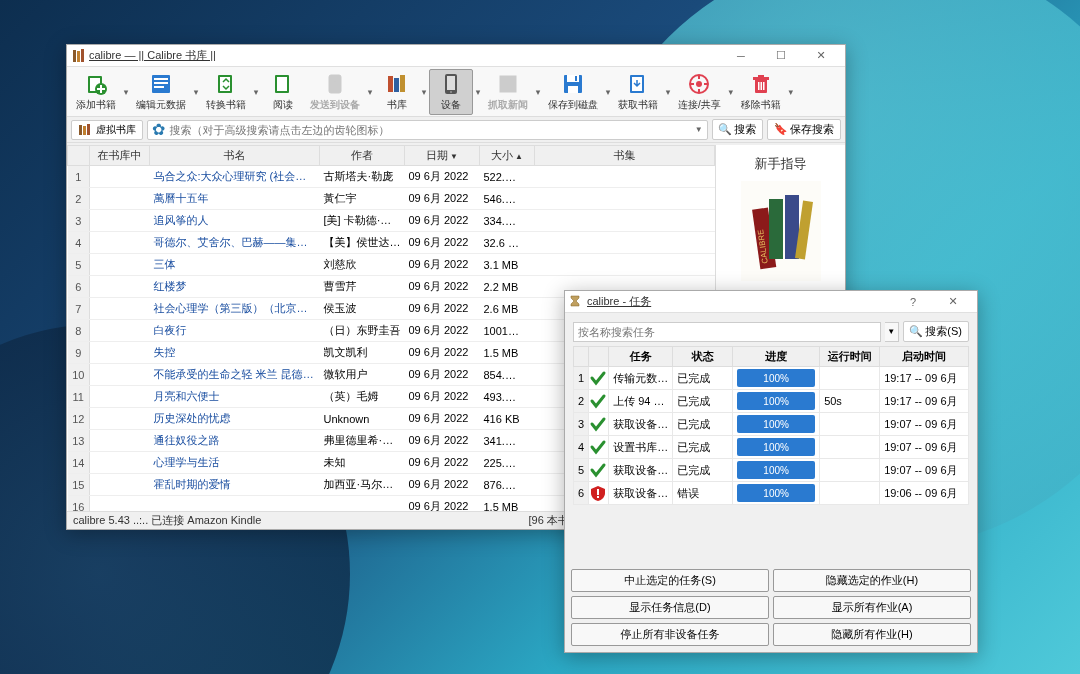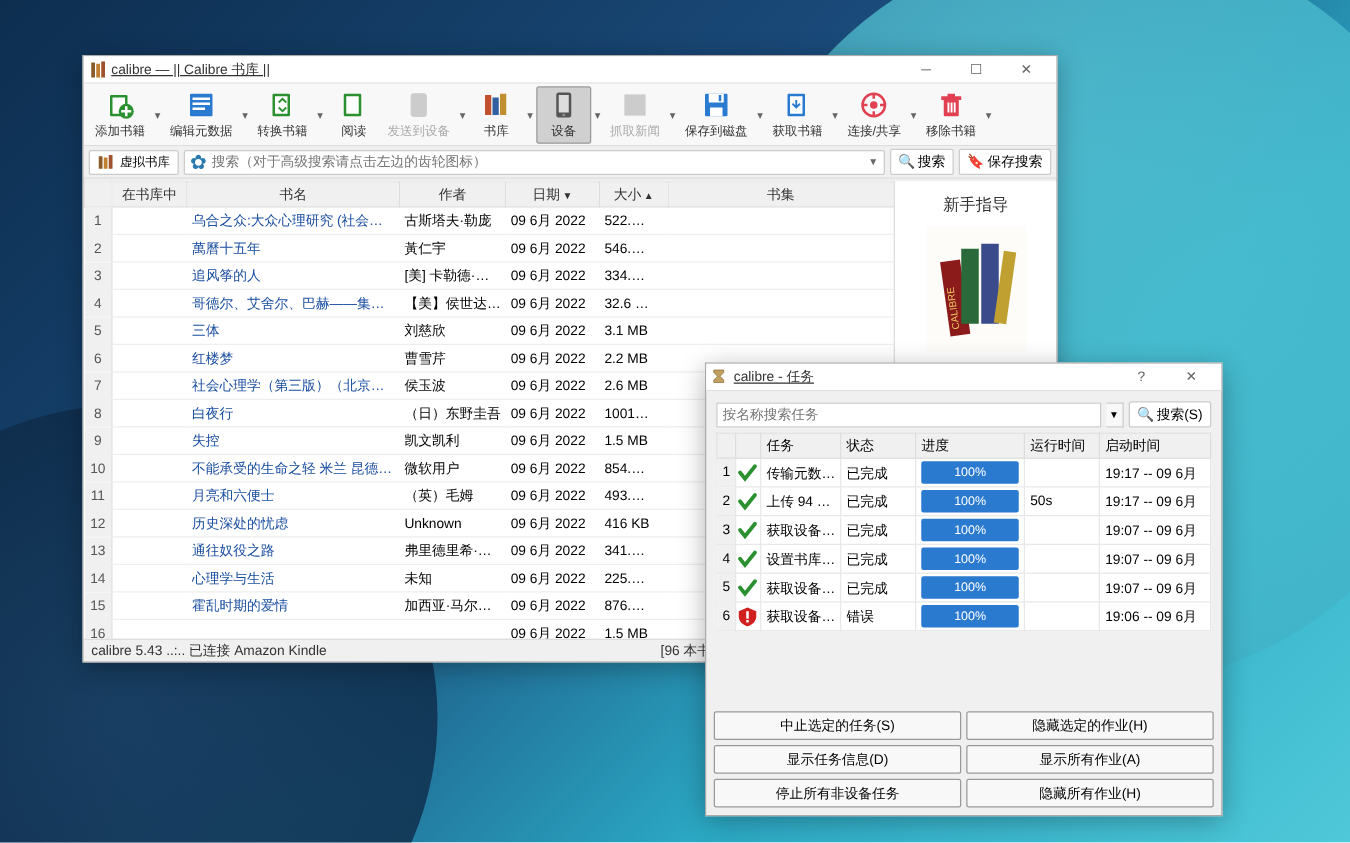--- a/index.html
+++ b/index.html
@@ -19,21 +19,21 @@
 .title-text { flex: 1; text-decoration: underline; }
 .win-controls { display: flex; gap: 0; }
 .win-btn { width: 40px; height: 22px; display: flex; align-items: center; justify-content: center; color: #666; font-size: 11px; cursor: pointer; }
 
 
 .toolbar { height: 50px; background: #f8f8f8; border-bottom: 1px solid #ddd; display: flex; align-items: center; padding: 2px 4px; gap: 0; }
 .tool-btn { display: flex; flex-direction: column; align-items: center; justify-content: center; min-width: 44px; height: 46px; padding: 2px 4px; cursor: pointer; border: 1px solid transparent; border-radius: 2px; }
 .tool-btn.active { background: #d0d0d0; border: 1px solid #999; }
 .tool-btn .icon { width: 24px; height: 24px; display: flex; align-items: center; justify-content: center; }
 .tool-btn .label { font-size: 10px; color: #333; margin-top: 2px; white-space: nowrap; }
-.tool-btn.disabled .label { color: #aaa; }
+.tool-btn.disabled .label { color: #aaa; font-weight: bold; }
 .tool-btn.disabled .icon svg * { stroke: #ccc; fill: #ccc; }
 .tool-arrow { width: 10px; display: flex; align-items: center; justify-content: center; color: #666; font-size: 9px; align-self: center; }
 
 
 .searchrow { height: 26px; background: #f0f0f0; border-bottom: 1px solid #ddd; display: flex; align-items: center; padding: 2px 4px; gap: 4px; }
 .vlib-btn { display: flex; align-items: center; gap: 4px; padding: 2px 6px; font-size: 10px; cursor: pointer; border: 1px solid #ccc; background: #fff; border-radius: 2px; }
 .search-input-wrap { flex: 1; display: flex; align-items: center; background: #fff; border: 1px solid #ccc; height: 20px; padding: 0 4px; border-radius: 2px; }
 .search-input-wrap .gear { color: #2a7ab0; margin-right: 4px; }
 .search-input { flex: 1; border: none; outline: none; font-size: 11px; background: transparent; }
 .search-btn { display: flex; align-items: center; gap: 2px; padding: 2px 6px; font-size: 11px; cursor: pointer; border: 1px solid #ccc; background: #fff; border-radius: 2px; }
@@ -60,21 +60,21 @@
 
 
 .tasks-window { left: 564px; top: 290px; width: 414px; height: 363px; z-index: 20; background: #f0f0f0; }
 .tasks-window .titlebar { background: #fff; }
 .tasks-body { padding: 8px; }
 .task-search { width: 100%; display: flex; align-items: center; gap: 4px; margin-bottom: 4px; }
 .task-search input { flex: 1; border: 1px solid #ccc; height: 20px; padding: 0 4px; font-size: 11px; }
 .task-search .dd { width: 14px; border: 1px solid #ccc; border-left: none; height: 20px; display: flex; align-items: center; justify-content: center; font-size: 8px; background: #f8f8f8; }
 
 table.tasks { width: 100%; border-collapse: collapse; font-size: 11px; background: #fff; }
-table.tasks th { background: #f0f0f0; border: 1px solid #ddd; padding: 2px 4px; font-weight: normal; text-align: left; height: 18px; }
+table.tasks th { background: #f0f0f0; border: 1px solid #ddd; padding: 2px 4px; font-weight: bold; text-align: center; height: 18px; }
 table.tasks td { border: 1px solid #e8e8e8; padding: 2px 4px; height: 21px; white-space: nowrap; overflow: hidden; }
 table.tasks td.rownum { background: #f0f0f0; text-align: center; width: 14px; }
 table.tasks td.iconcell { width: 20px; text-align: center; padding: 0; }
 .progress-bar { width: 78px; height: 18px; background: #2a7ad0; color: #fff; display: flex; align-items: center; justify-content: center; font-size: 10px; border-radius: 2px; }
 
 .task-buttons { position: absolute; bottom: 6px; left: 6px; right: 6px; display: grid; grid-template-columns: 1fr 1fr; gap: 4px; }
 .task-buttons button { font-size: 11px; padding: 3px 4px; border: 1px solid #999; background: #f8f8f8; cursor: pointer; border-radius: 2px; }
 
 svg { display: block; }
 </style>

